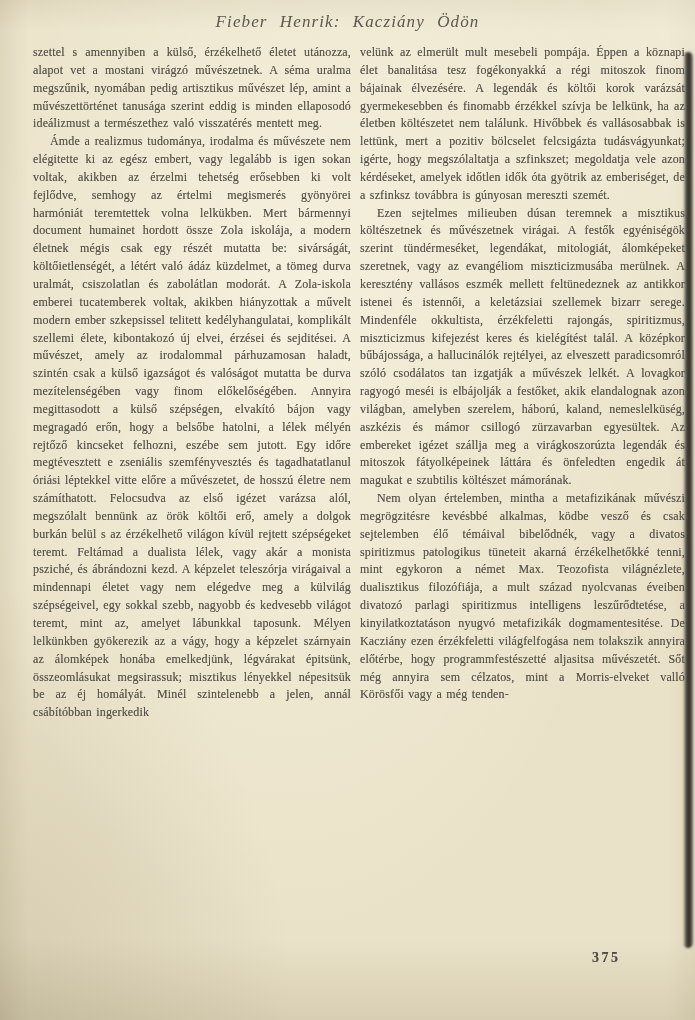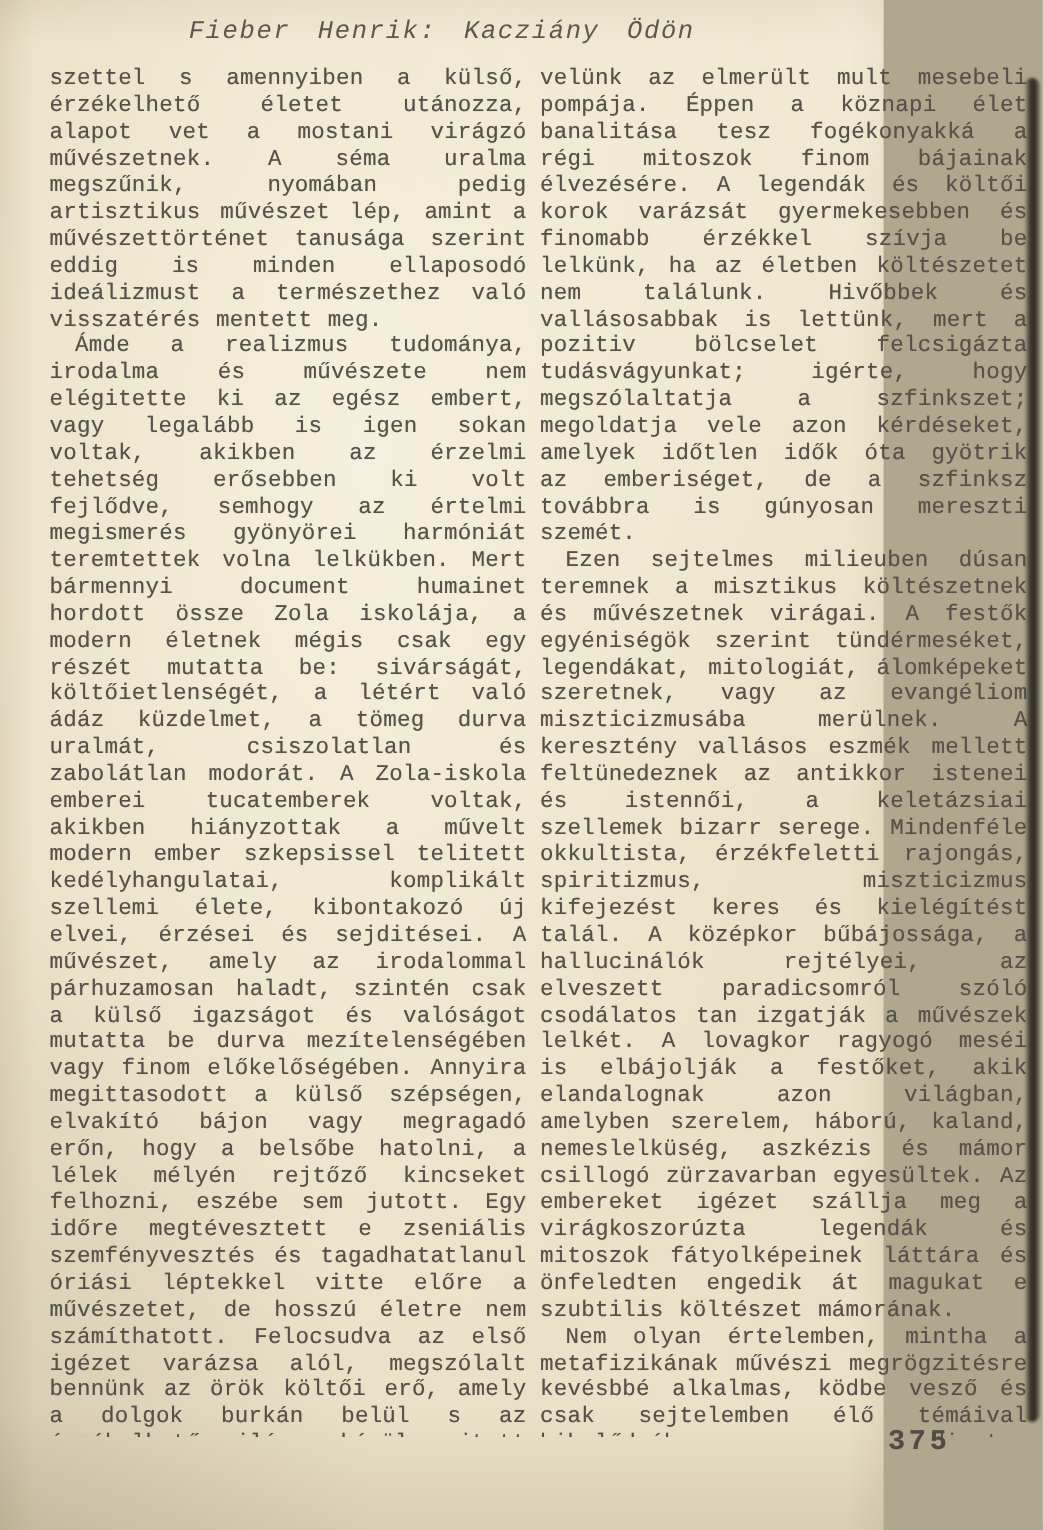--- a/index.html
+++ b/index.html
@@ -5,23 +5,23 @@
   html, body {
     margin: 0;
     padding: 0;
     width: 695px;
     height: 1020px;
     overflow: hidden;
     background: #b0a88e;
   }
   .page {
     position: relative;
-    width: 589px;
+    width: 695px;
     height: 1020px;
-    font-family: Liberation Mono, monospace;
+    font-family: Liberation Serif, serif;
     color: #56524a;
     background-color: #eae2c8;
     background-image:
       radial-gradient(ellipse at 42% 30%, rgba(255,252,240,0.55), rgba(255,252,240,0) 62%),
       radial-gradient(ellipse at 0% 100%, rgba(95,80,48,0.16), rgba(95,80,48,0) 30%),
       radial-gradient(ellipse at 100% 0%, rgba(255,252,240,0.35), rgba(255,252,240,0) 40%),
       linear-gradient(to bottom, rgba(115,98,60,0.10), rgba(115,98,60,0) 3%, rgba(115,98,60,0) 92%, rgba(100,85,50,0.14) 100%),
       linear-gradient(to right, rgba(110,92,55,0.10), rgba(110,92,55,0) 4%, rgba(110,92,55,0) 96%, rgba(110,92,55,0.08) 100%);
   }
   .running-header {
@@ -38,21 +38,21 @@
   }
   .columns {
     position: absolute;
     left: 33px;
     top: 44px;
     width: 652px;
     height: 914px;
     display: flex;
     gap: 9px;
     text-align: justify;
-    font-size: 15px;
+    font-size: 12px;
     line-height: 17.85px;
     letter-spacing: 0.15px;
     word-spacing: 1.2px;
     text-shadow: 0 0 0.5px rgba(86,82,74,0.55);
   }
   .col {
     overflow: hidden;
     height: 100%;
   }
   .col-left  { width: 318px; }
@@ -61,21 +61,21 @@
     margin: 0;
     text-indent: 17px;
   }
   .col p.continuation {
     text-indent: 0;
   }
   .page-number {
     position: absolute;
     top: 950px;
     left: 592px;
-    font-size: 19px;
+    font-size: 14px;
     font-weight: bold;
     letter-spacing: 2.5px;
     color: #4f4c43;
     text-shadow: 0 0 0.5px rgba(79,76,67,0.5);
   }
   .edge-shadow {
     position: absolute;
     left: 683px;
     top: 52px;
     width: 10px;

